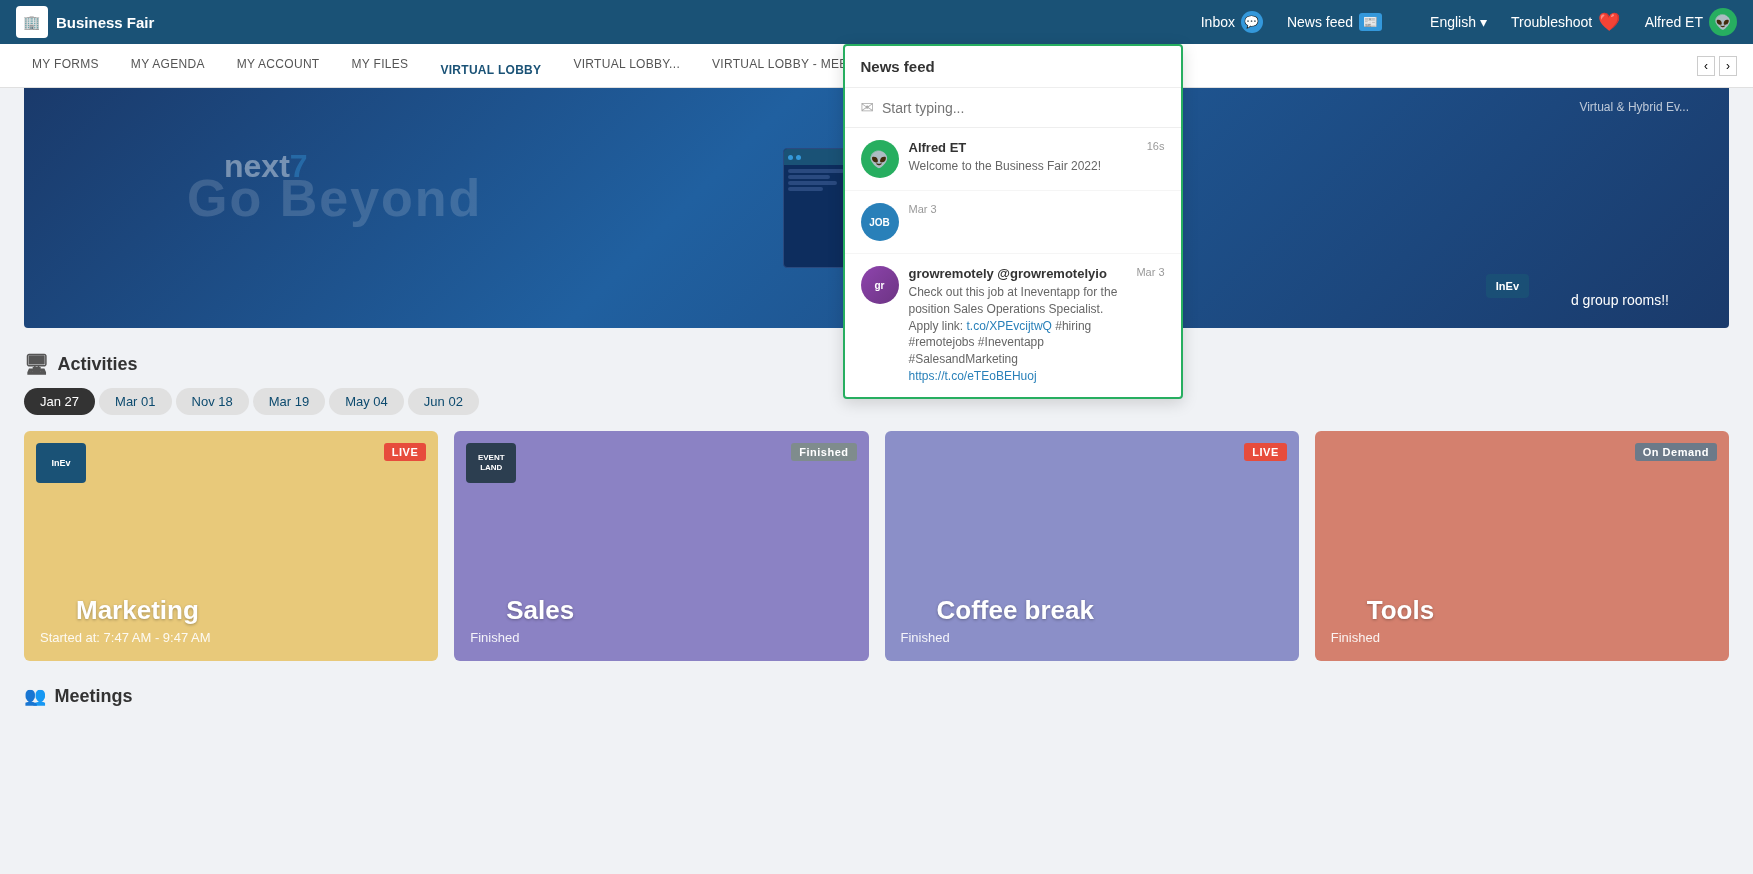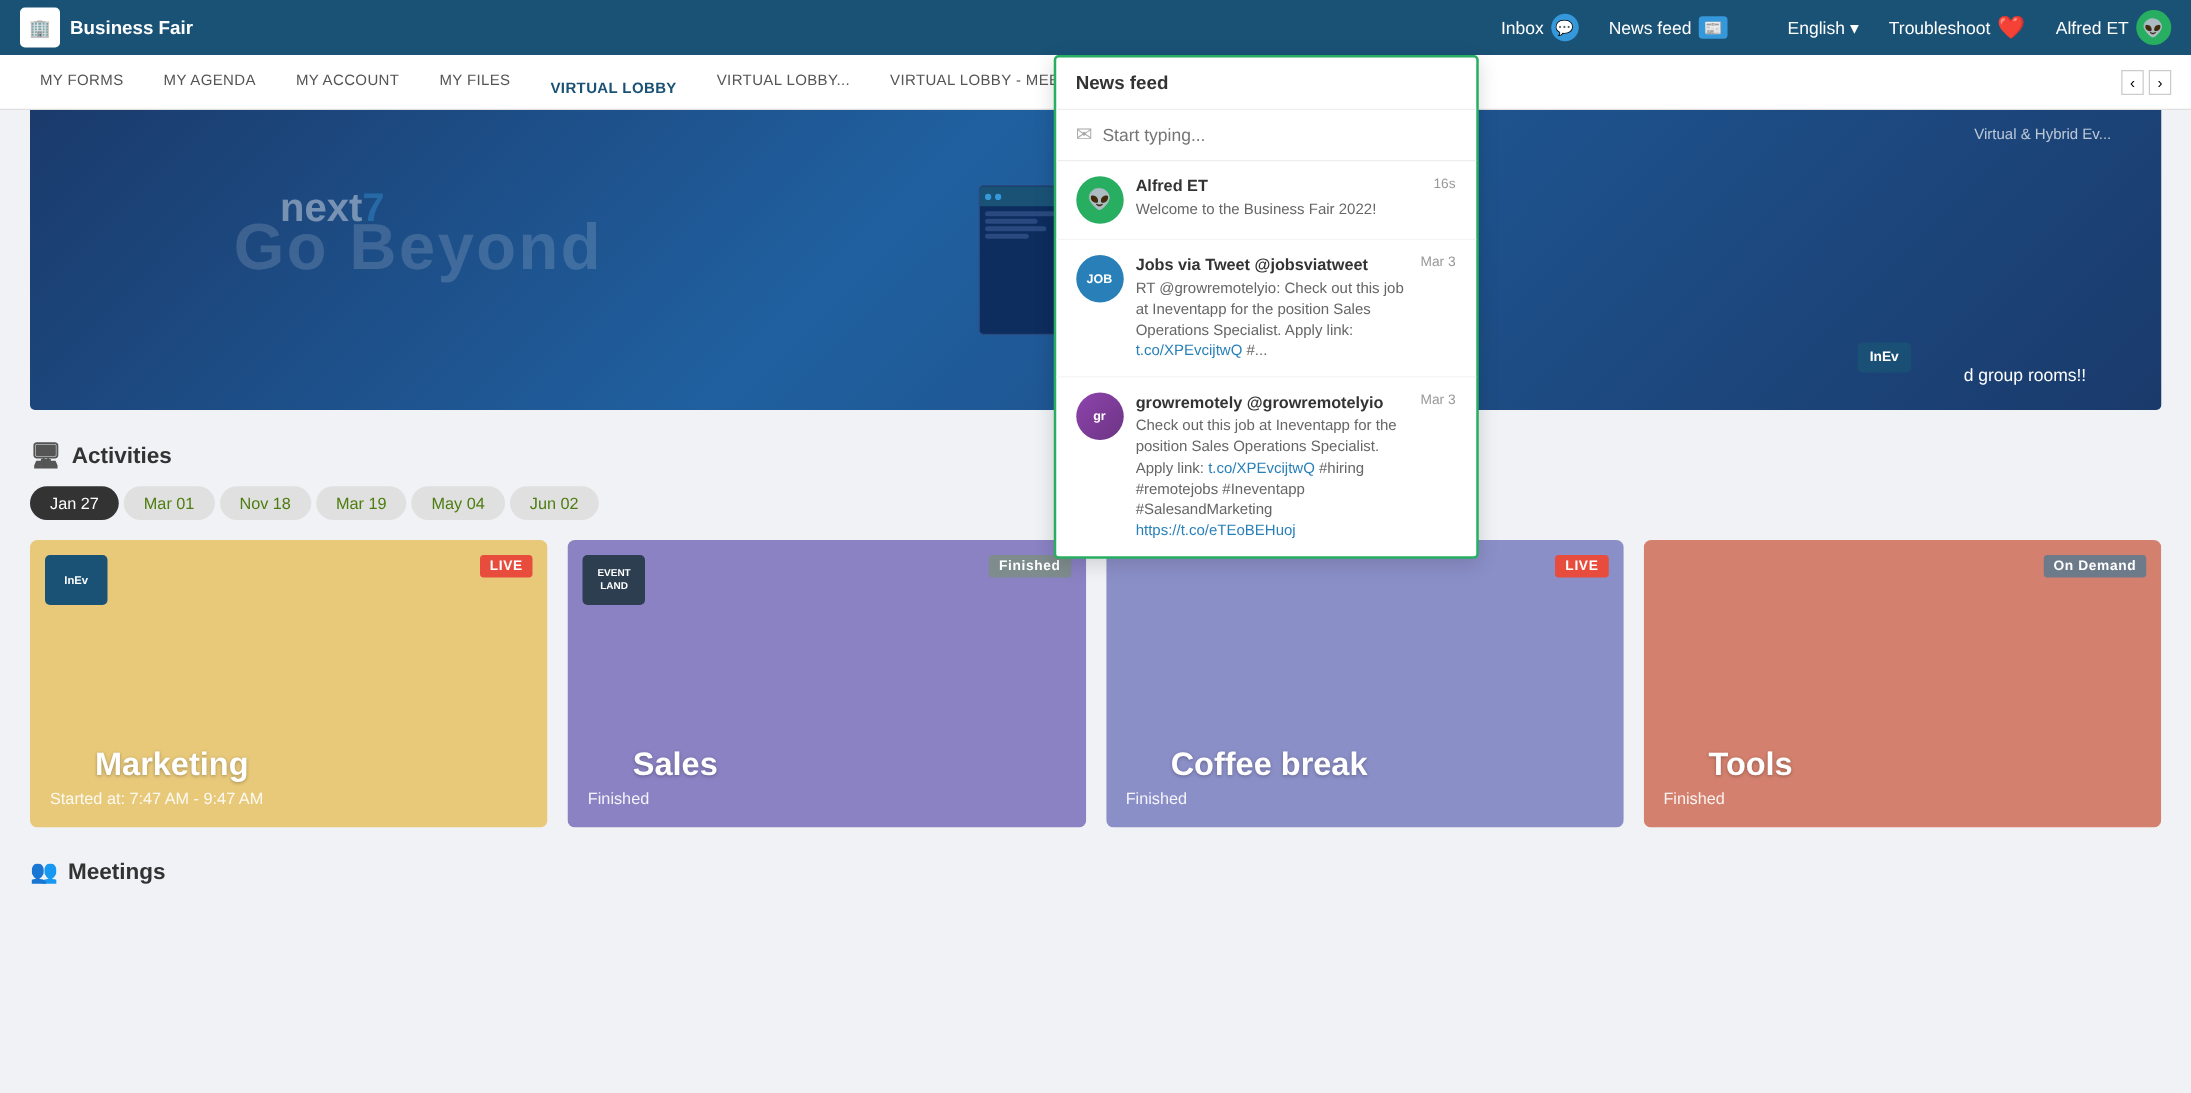--- a/index.html
+++ b/index.html
@@ -277,21 +277,21 @@
       margin-bottom: 16px;
     }
     .date-tab {
       padding: 6px 16px;
       border-radius: 20px;
       font-size: 13px;
       font-weight: 500;
       cursor: pointer;
       border: none;
       background: #e0e0e0;
-      color: #4d7c0f;
+      color: #0c4a6e;
     }
     .date-tab.active {
       background: #333;
       color: white;
     }
 
     
     .activity-cards {
       display: grid;
       grid-template-columns: repeat(4, 1fr);
@@ -507,24 +507,20 @@
     <div class="news-avatar avatar-green">👽</div>
     <div class="news-item-content">
       <div class="news-item-name">Alfred ET</div>
       <div class="news-item-text">Welcome to the Business Fair 2022!</div>
     </div>
     <div class="news-item-time">16s</div>
   </div>
 
   <div class="news-item">
     <div class="news-avatar avatar-blue" style="font-size:10px;font-weight:bold;">JOB</div>
-    <div class="news-item-content">
-      <div class="news-item-name">Jobs via Tweet @jobsviatweet</div>
-      <div class="news-item-text">RT @growremotelyio: Check out this job at Ineventapp for the position Sales Operations Specialist. Apply link: <a class="news-link">t.co/XPEvcijtwQ</a> #...</div>
-    </div>
     <div class="news-item-time">Mar 3</div>
   </div>
 
   <div class="news-item" style="border-bottom:none;">
     <div class="news-avatar avatar-purple" style="font-size:10px;border-radius:50%;background:linear-gradient(135deg,#8e44ad,#6c3483);">gr</div>
     <div class="news-item-content">
       <div class="news-item-name">growremotely @growremotelyio</div>
       <div class="news-item-text">Check out this job at Ineventapp for the position Sales Operations Specialist. Apply link: <a class="news-link">t.co/XPEvcijtwQ</a> #hiring #remotejobs #Ineventapp #SalesandMarketing <a class="news-link">https://t.co/eTEoBEHuoj</a></div>
     </div>
     <div class="news-item-time">Mar 3</div>

